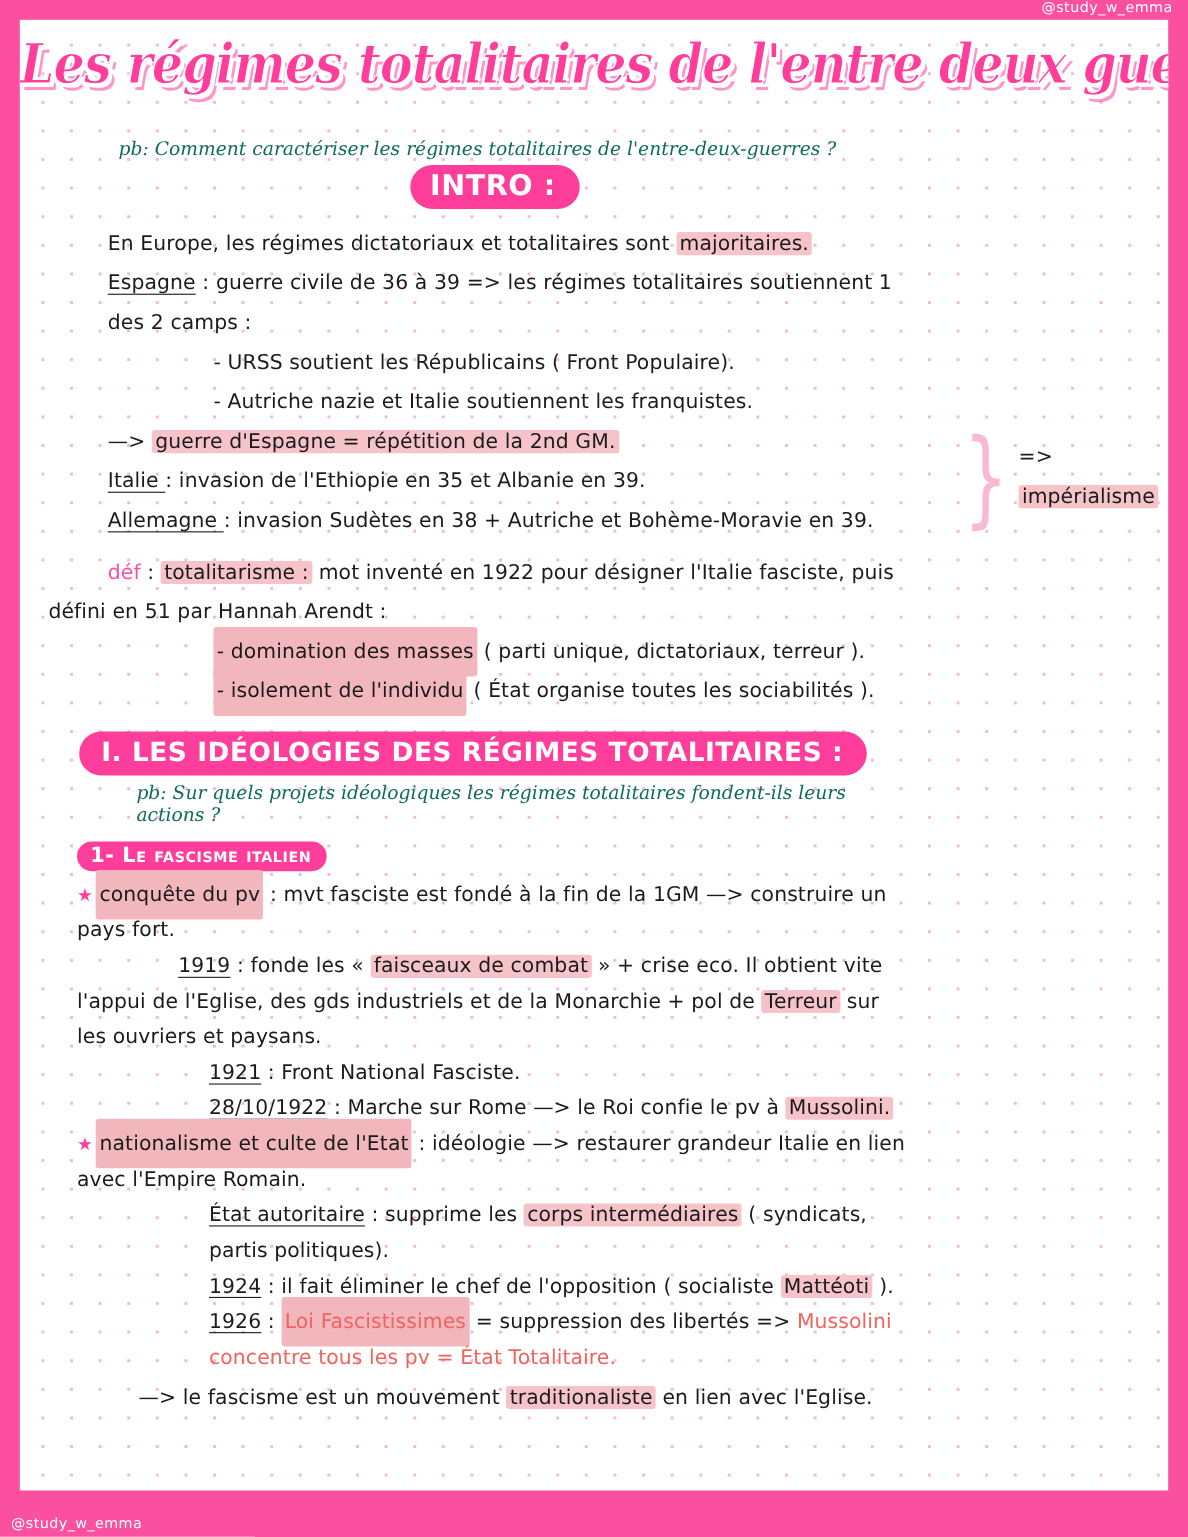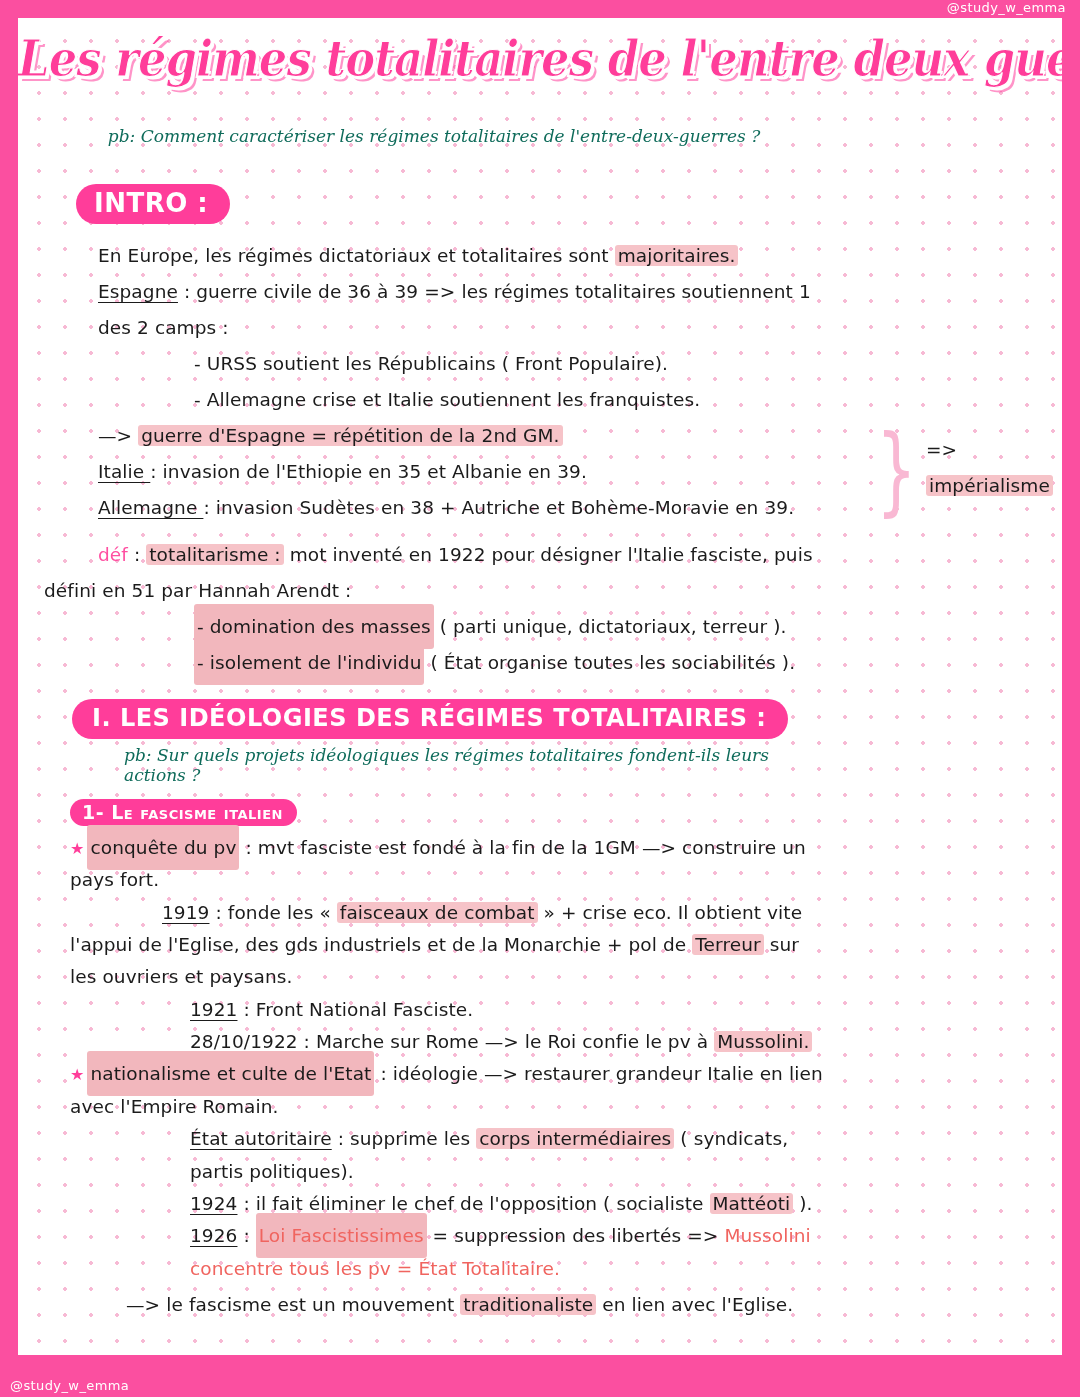--- a/index.html
+++ b/index.html
@@ -192,36 +192,36 @@
 <div class="page">
 
   <div class="title-band">
     <div class="title">Les régimes totalitaires de l'entre deux guerres</div>
   </div>
 
   <div class="content" style="top:108px;">
 
     <div class="pb-line" style="margin-top:0;">pb: Comment caractériser les régimes totalitaires de l'entre-deux-guerres ?</div>
 
-    <div style="margin-top:38px; padding-left:32px;">
+    <div style="margin-top:4px; padding-left:32px;text-align:center;">
       <span class="hl-pill">INTRO :</span>
     </div>
 
     <div class="handwrite" style="margin-top:14px; padding-left:54px;">
 
       <div class="row">
         <span>En Europe, les régimes dictatoriaux et totalitaires sont </span><span class="mark">majoritaires.</span>
       </div>
 
       <div class="row">
         <span class="u">Espagne</span><span> : guerre civile de 36 à 39 =&gt; les régimes totalitaires soutiennent 1 des 2 camps :</span>
       </div>
 
       <div class="row indent2">- URSS soutient les Républicains ( Front Populaire).</div>
-      <div class="row indent2">- Allemagne crise et Italie soutiennent les franquistes.</div>
+      <div class="row indent2">- Autriche nazie et Italie soutiennent les franquistes.</div>
 
       <div class="row">
         <span>—&gt; </span><span class="mark">guerre d'Espagne = répétition de la 2nd GM.</span>
       </div>
 
       <div class="row brace-wrap">
         <span class="u">Italie </span><span>: invasion de l'Ethiopie en 35 et Albanie en 39.</span>
         <span class="brace">}</span>
         <span class="imper"><span>=&gt; </span><span class="mark">impérialisme</span></span>
       </div>

